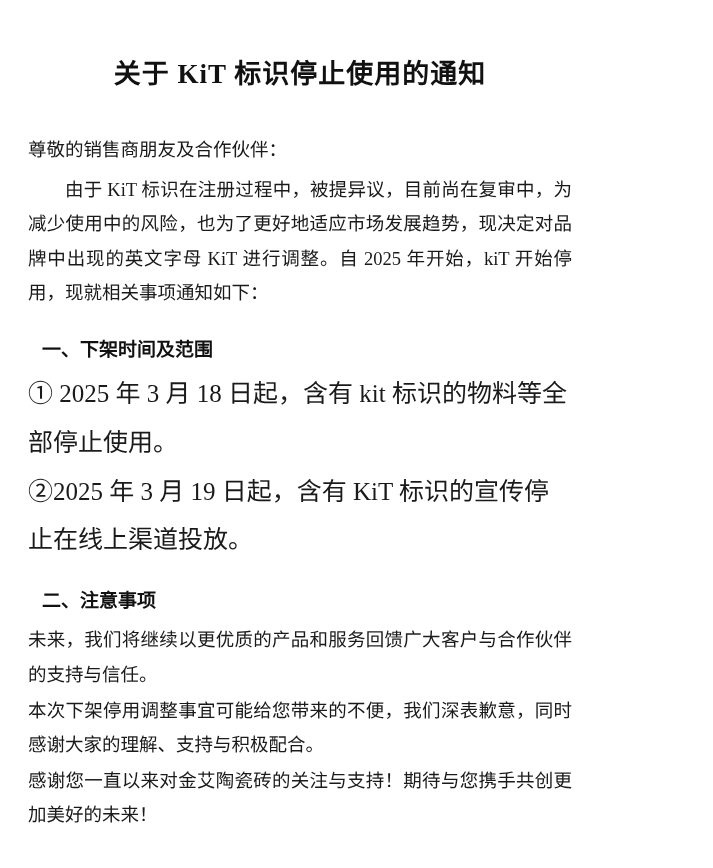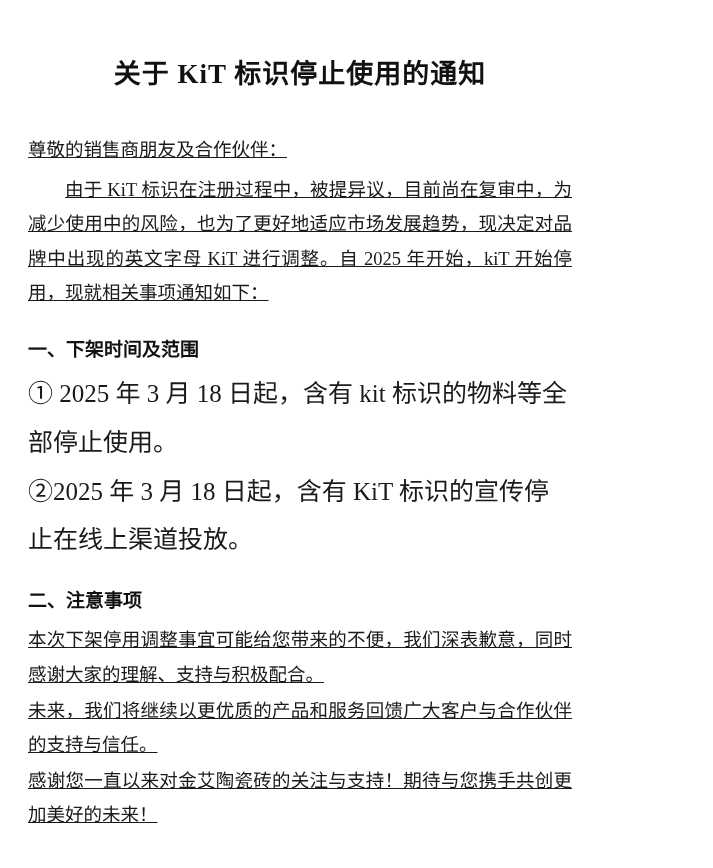--- a/index.html
+++ b/index.html
@@ -29,33 +29,32 @@
     margin-top: 22px;
     margin-bottom: 42px;
     color: #111;
   }
   .para {
     font-size: 18.5px;
     line-height: 1.85;
     margin: 0 0 4px 0;
     text-align: justify;
     color: #1a1a1a;
-    text-decoration: underline;
   }
   .para.indent {
     text-indent: 2em;
   }
   .salutation {
     margin-bottom: 6px;
   }
   .section-heading {
     font-size: 19px;
     font-weight: bold;
     line-height: 1.9;
-    margin: 10px 0 2px 0;
+    margin: 10px 0 2px 14px;
     color: #111;
   }
   .list-item {
     font-size: 25px;
     line-height: 1.95;
     margin: 0;
   }
   .body-block {
     margin-top: 4px;
   }
@@ -89,31 +88,31 @@
   <p class="para salutation">尊敬的销售商朋友及合作伙伴：</p>
 
   <p class="para indent">由于 KiT 标识在注册过程中，被提异议，目前尚在复审中，为减少使用中的风险，也为了更好地适应市场发展趋势，现决定对品牌中出现的英文字母 KiT 进行调整。自 2025 年开始，kiT 开始停用，现就相关事项通知如下：</p>
 
   <div class="spacer-sm"></div>
 
   <h2 class="section-heading">一、下架时间及范围</h2>
 
   <p class="list-item">① 2025 年 3 月 18 日起，含有 kit 标识的物料等全部停止使用。</p>
 
-  <p class="list-item">②2025 年 3 月 18 日起，含有 KiT 标识的宣传停止在线上渠道投放。</p>
+  <p class="list-item">②2025 年 3 月 19 日起，含有 KiT 标识的宣传停止在线上渠道投放。</p>
 
   <div class="spacer-sm"></div>
 
   <h2 class="section-heading">二、注意事项</h2>
 
   <div class="body-block">
 
+    <p class="para">未来，我们将继续以更优质的产品和服务回馈广大客户与合作伙伴的支持与信任。</p>
+
     <p class="para">本次下架停用调整事宜可能给您带来的不便，我们深表歉意，同时感谢大家的理解、支持与积极配合。</p>
-
-    <p class="para">未来，我们将继续以更优质的产品和服务回馈广大客户与合作伙伴的支持与信任。</p>
 
     <p class="para">感谢您一直以来对金艾陶瓷砖的关注与支持！期待与您携手共创更加美好的未来！</p>
   </div>
 
   <div class="spacer-lg"></div>
 
   <p class="signature">佛山市金拓莱陶瓷有限公司</p>
 
   <p class="sig-date">2025 年 3 月 18 日</p>
 

